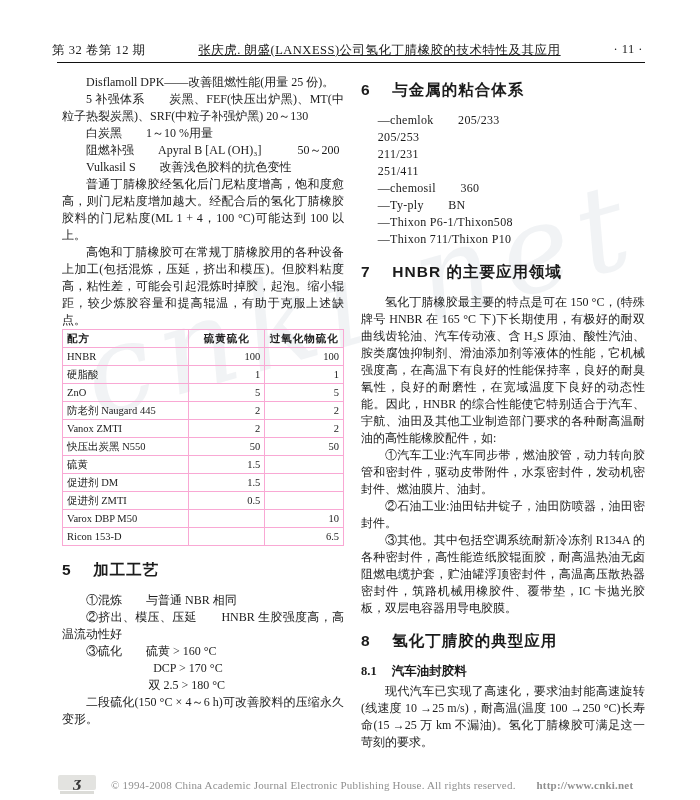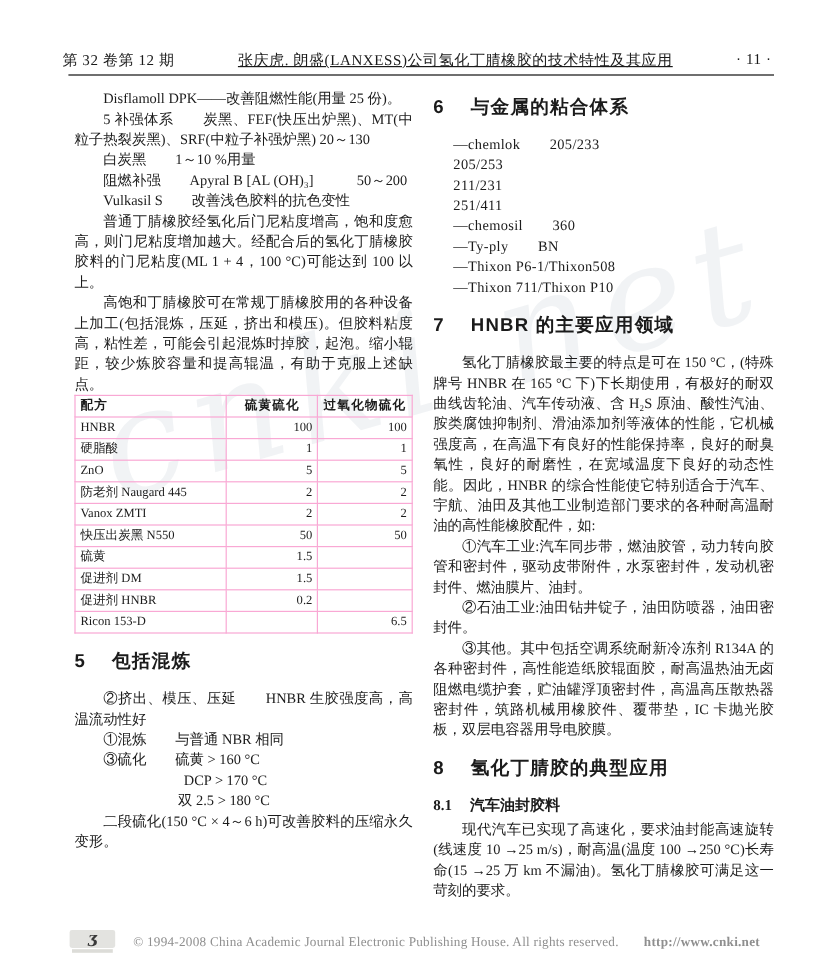--- a/index.html
+++ b/index.html
@@ -131,38 +131,43 @@
               <td>硫黄</td>
               <td class="num">1.5</td>
               <td class="num"></td>
             </tr>
             <tr>
               <td>促进剂 DM</td>
               <td class="num">1.5</td>
               <td class="num"></td>
             </tr>
             <tr>
-              <td>促进剂 HNBR</td>
-              <td class="num">0.2</td>
-              <td class="num"></td>
+              <td>促进剂 ZMTI</td>
+              <td class="num">0.5</td>
+              <td class="num"></td>
+            </tr>
+            <tr>
+              <td>Varox DBP M50</td>
+              <td class="num"></td>
+              <td class="num">10</td>
             </tr>
             <tr>
               <td>Ricon 153-D</td>
               <td class="num"></td>
               <td class="num">6.5</td>
             </tr>
           </tbody>
       </table>
 
       <div class="sec5-block">
         <h2 class="sec">
-          <span class="num">5</span><span>包括混炼</span>
+          <span class="num">5</span><span>加工工艺</span>
         </h2>
+        <p class="indent">①混炼　　与普通 NBR 相同</p>
         <p class="indent">②挤出、模压、压延　　HNBR 生胶强度高，高温流动性好</p>
-        <p class="indent">①混炼　　与普通 NBR 相同</p>
         <p class="indent">③硫化　　硫黄 &gt; 160 °C</p>
         <p class="cure">DCP &gt; 170 °C</p>
         <p class="cure2">双 2.5 &gt; 180 °C</p>
         <p class="indent">二段硫化(150 °C × 4～6 h)可改善胶料的压缩永久变形。</p>
       </div>
     </div>
 
     <div class="col right">
       <h2 class="sec" style="margin-top:6px">
         <span class="num">6</span><span>与金属的粘合体系</span>

